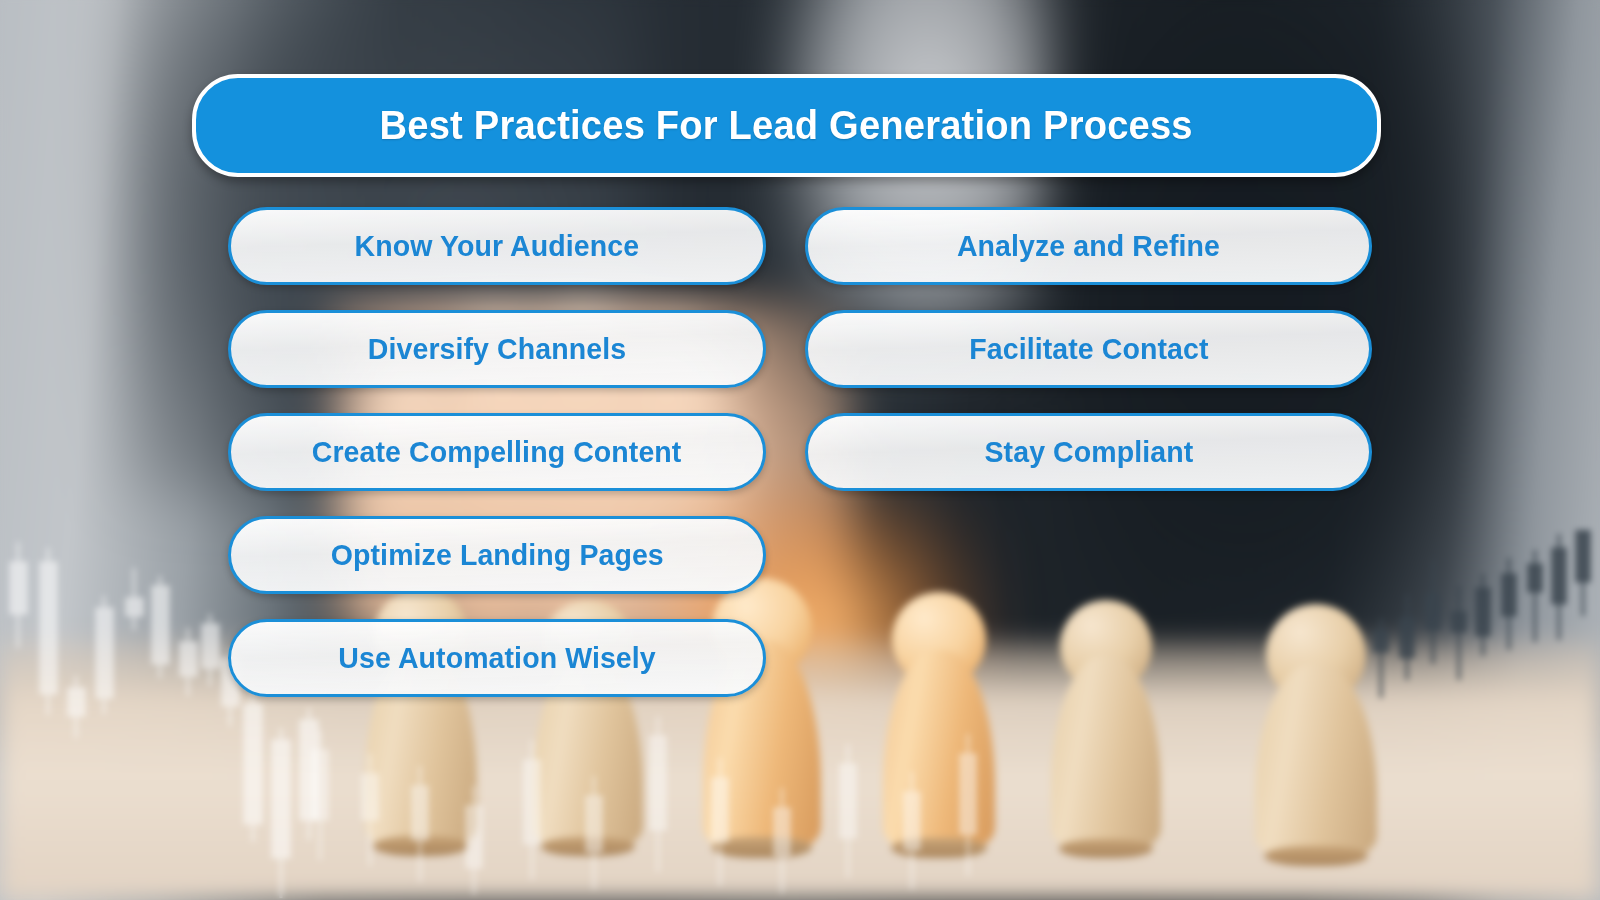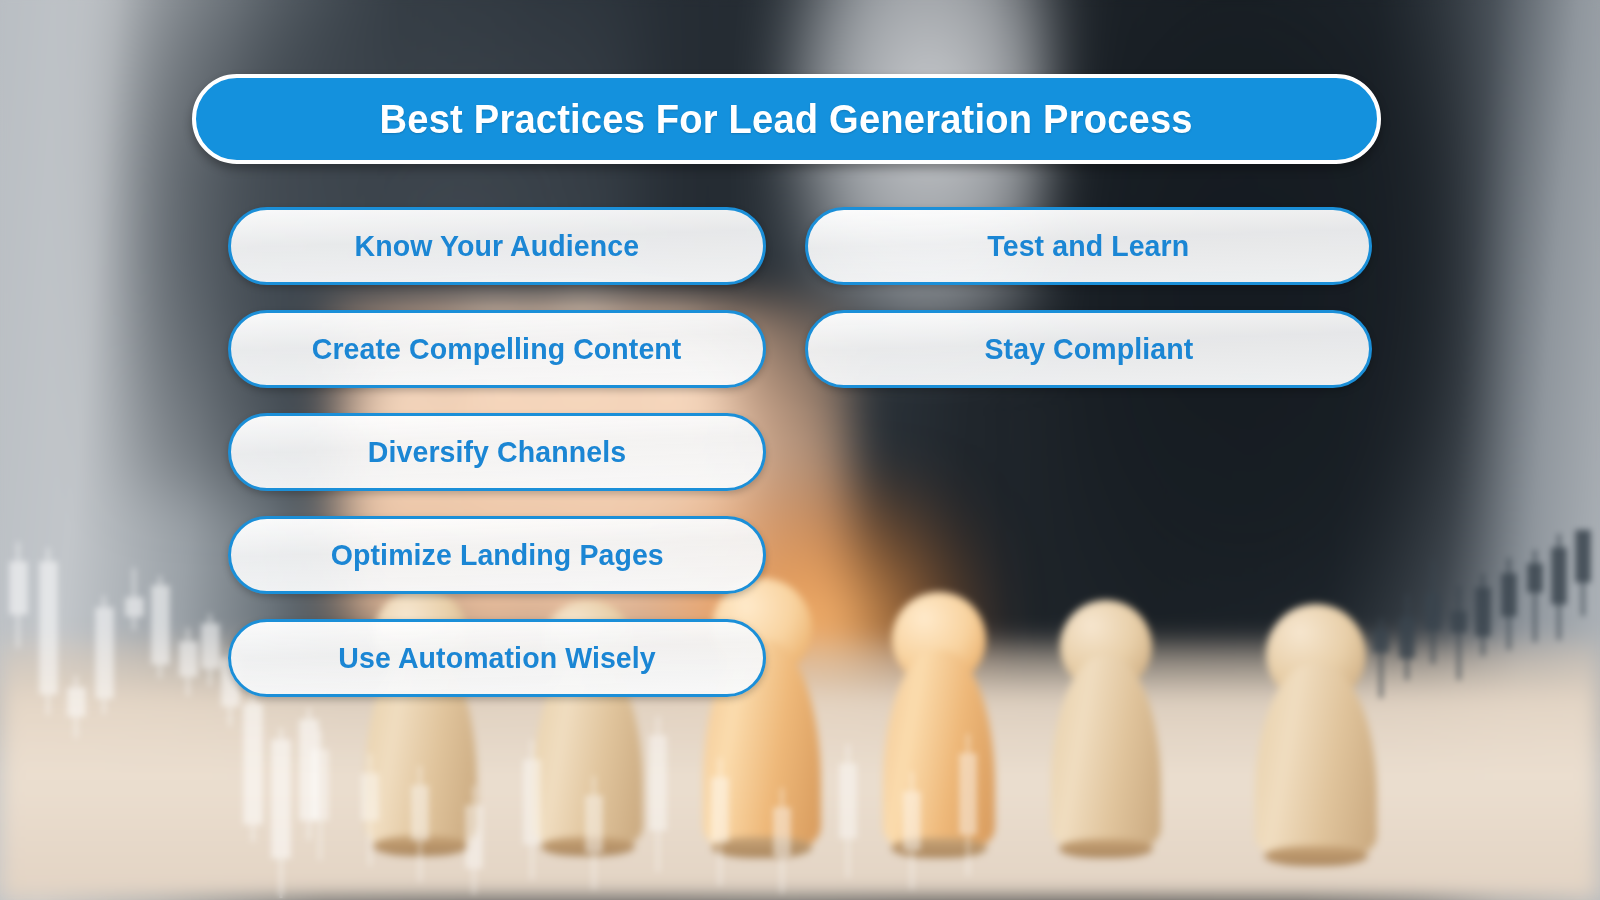--- a/index.html
+++ b/index.html
@@ -187,21 +187,21 @@
   }
 
   
   .fg { position: absolute; inset: 0; }
 
   .title-pill {
     position: absolute;
     left: 192px;
     top: 74px;
     width: 1189px;
-    height: 90px;
+    height: 103px;
     box-sizing: border-box;
     border-radius: 46px;
     background: #1491dd;
     border: 4px solid #ffffff;
     box-shadow: 0 5px 10px rgba(0,0,0,0.30);
     display: flex;
     align-items: center;
     justify-content: center;
   }
   .title-text {
@@ -427,36 +427,39 @@
 
     <div class="title-pill">
       <span class="title-text">Best Practices For Lead Generation Process</span>
     </div>
 
     <div class="col col-left">
       <div class="pill">
         <span class="pill-text">Know Your Audience</span>
       </div>
       <div class="pill">
+        <span class="pill-text">Diversify Channels</span>
+      </div>
+      <div class="pill">
         <span class="pill-text">Create Compelling Content</span>
       </div>
       <div class="pill">
-        <span class="pill-text">Diversify Channels</span>
-      </div>
-      <div class="pill">
         <span class="pill-text">Optimize Landing Pages</span>
       </div>
       <div class="pill">
         <span class="pill-text">Use Automation Wisely</span>
       </div>
     </div>
 
     <div class="col col-right">
       <div class="pill">
-        <span class="pill-text">Test and Learn</span>
+        <span class="pill-text">Analyze and Refine</span>
+      </div>
+      <div class="pill">
+        <span class="pill-text">Facilitate Contact</span>
       </div>
       <div class="pill">
         <span class="pill-text">Stay Compliant</span>
       </div>
     </div>
 
   </div>
 </div>
 
 </body></html>

